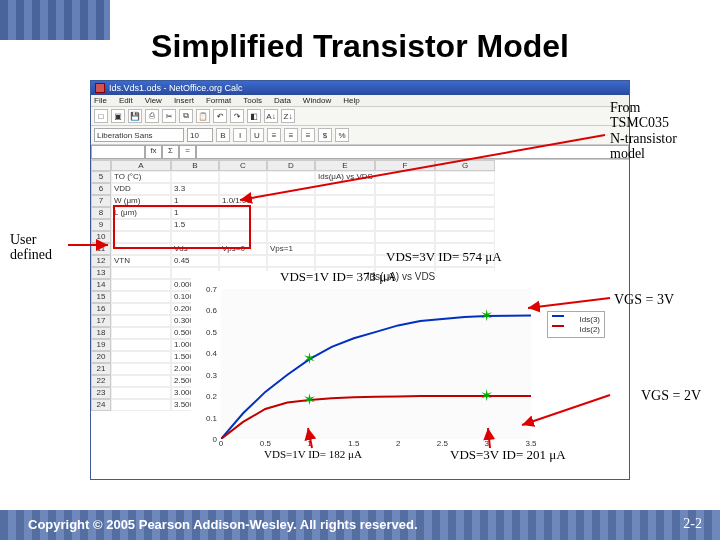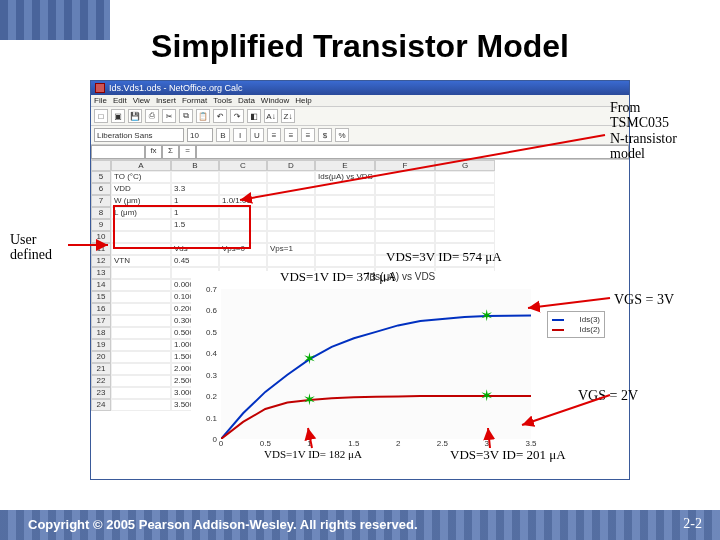--- a/index.html
+++ b/index.html
@@ -46,21 +46,21 @@
     font-size: 9px;
     display: flex; align-items: center; gap: 4px;
   }
   .titlebar .ticon { width: 10px; height: 10px; background: #c55; border:1px solid #800; }
   .menubar {
     background: #f2f2ee;
     padding: 1px 3px;
     font-size: 8px;
     color: #222;
     border-bottom: 1px solid #ccc;
-    display: flex; gap: 6px;
+    display: flex; gap: 12px;
   }
   .toolbar {
     background: #f6f6f2;
     border-bottom: 1px solid #ccc;
     padding: 2px 3px;
     display: flex; gap: 3px; align-items: center;
   }
   .tb-btn { width: 14px; height: 14px; background: #fff; border:1px solid #bbb; display:flex;align-items:center;justify-content:center; font-size:8px;}
   .tb-sel { height:14px; border:1px solid #aaa; background:#fff; font-size:8px; padding:0 2px; display:flex;align-items:center;}
   .sheet {
@@ -111,21 +111,21 @@
   .xaxis { position:absolute; left:30px; top:168px; width:310px; height:12px; }
   .legend {
     position:absolute; right:6px; top:40px;
     border:1px solid #aaa;
     background:#fff;
     font-size:8px;
     font-family:Arial,sans-serif;
     padding:2px 4px;
     width:58px;
   }
-  .legend .row { display:flex; align-items:center; gap:16px; margin:1px 0;}
+  .legend .row { display:flex; gap:16px; margin:1px 0;}
   .legend .sw { width:14px; height:0; border-top:2px solid; }
   
   .note {
     position:absolute;
     font-family:"Times New Roman", serif;
     font-size:14px;
     color:#000;
     line-height:1.1;
   }
   .footer-strip {
@@ -427,21 +427,21 @@
 <div class="note" style="top:232px; left:10px; white-space:pre;">User
 defined</div>
 <div class="note" style="top:100px; left:610px; white-space:pre;">From
 TSMC035
 N-transistor
 model</div>
 
 <div class="note" style="top:250px; left:386px; font-size:13px;">VDS=3V    ID= 574 μA</div>
 <div class="note" style="top:270px; left:280px; font-size:13px;">VDS=1V    ID= 373 μA</div>
 <div class="note" style="top:292px; left:614px; font-size:14px;">VGS = 3V</div>
-<div class="note" style="top:388px; left:578px; font-size:14px;">VGS = 2V</div>
+<div class="note" style="top:388px; left:641px; font-size:14px;">VGS = 2V</div>
 <div class="note" style="top:448px; left:264px; font-size:11px;">VDS=1V    ID= 182 μA</div>
 <div class="note" style="top:448px; left:450px; font-size:13px;">VDS=3V    ID= 201 μA</div>
 
 <svg width="720" height="540" style="position:absolute;top:0;left:0;pointer-events:none;">
   <defs>
     <marker id="ah" markerWidth="8" markerHeight="8" refX="6" refY="3" orient="auto">
       <path d="M0,0 L6,3 L0,6 Z" fill="#d00"></path>
     </marker>
   </defs>
 

